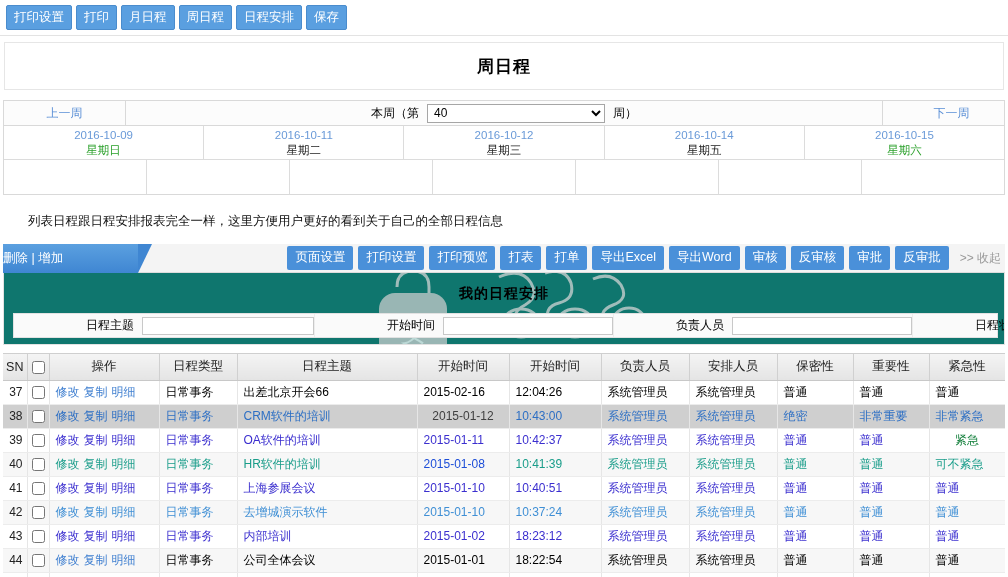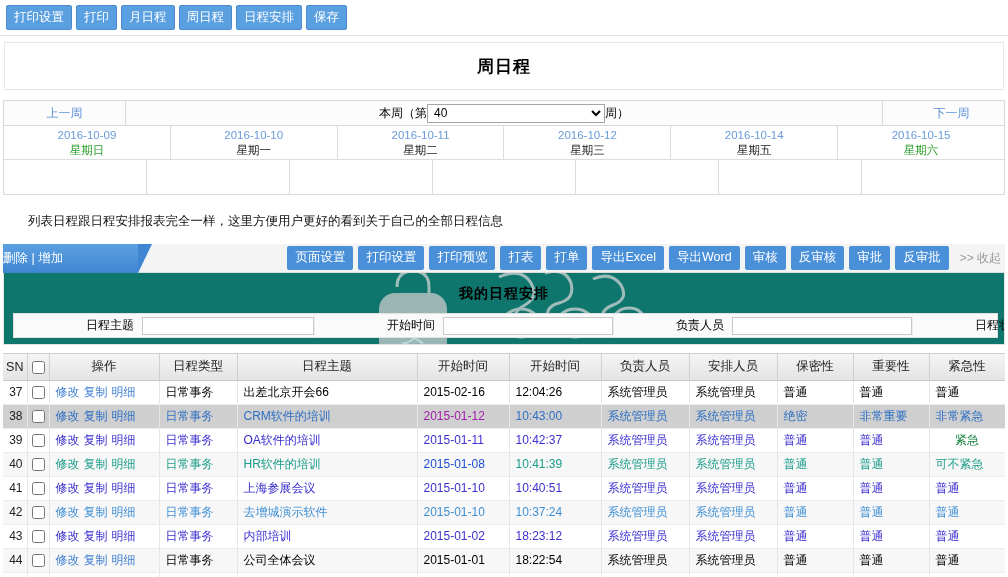--- a/index.html
+++ b/index.html
@@ -70,21 +70,21 @@
     display: flex; align-items: center; justify-content: center;
     color: #5a8fd6;
     font-size: 12px;
     cursor: pointer;
   }
   .week-prev { border-right: 1px solid #d9d9d9; }
   .week-next { border-left: 1px solid #d9d9d9; padding-left: 16px; }
   .week-center {
     flex: 1;
     display: flex; align-items: center; justify-content: center;
-    gap: 0;
+    gap: 8px;
     font-size: 12px;
   }
   .week-select {
     width: 178px;
     height: 19px;
     font-size: 12px;
     font-family: "Liberation Sans", sans-serif;
     border: 1px solid #a6a6a6;
     background: #fff;
     padding: 0 2px;
@@ -315,24 +315,20 @@
       <span>本周（第</span>
       <select class="week-select" id="weekSelect"><option value="38">38</option><option value="39">39</option><option value="40" selected="">40</option><option value="41">41</option><option value="42">42</option></select>
       <span>周）</span>
     </div>
     <div class="week-next">下一周</div>
   </div>
   <div class="day-head-row" id="dayHeadRow">
       <div class="day-head">
         <div class="day-date">2016-10-09</div>
         <div class="day-name weekend">星期日</div>
-      </div>
-      <div class="day-head">
-        <div class="day-date">2016-10-10</div>
-        <div class="day-name">星期一</div>
       </div>
       <div class="day-head">
         <div class="day-date">2016-10-11</div>
         <div class="day-name">星期二</div>
       </div>
       <div class="day-head">
         <div class="day-date">2016-10-12</div>
         <div class="day-name">星期三</div>
       </div>
       <div class="day-head">
@@ -460,21 +456,21 @@
           <td style="color: rgb(0, 0, 0);">普通</td>
           <td style="color: rgb(0, 0, 0);">普通</td>
           <td style="color: rgb(0, 0, 0);">普通</td>
         </tr>
         <tr class="sel">
           <td class="c-sn" style="color: rgb(34, 34, 34);">38</td>
           <td class="c-chk"><input type="checkbox" style=""></td>
           <td><span class="op-link" style="color: rgb(45, 111, 196);">修改</span><span class="op-link" style="color: rgb(45, 111, 196);">复制</span><span class="op-link" style="color: rgb(45, 111, 196);">明细</span></td>
           <td style="color: rgb(45, 111, 196);">日常事务</td>
           <td style="color: rgb(45, 111, 196);">CRM软件的培训</td>
-          <td style="color: #a21caf;">2015-01-12</td>
+          <td style="color: #404040; text-align: center;">2015-01-12</td>
           <td style="color: rgb(45, 111, 196);">10:43:00</td>
           <td style="color: rgb(45, 111, 196);">系统管理员</td>
           <td style="color: rgb(45, 111, 196);">系统管理员</td>
           <td style="color: rgb(45, 111, 196);">绝密</td>
           <td style="color: rgb(45, 111, 196);">非常重要</td>
           <td style="color: rgb(45, 111, 196);">非常紧急</td>
         </tr>
         <tr class="">
           <td class="c-sn" style="color: rgb(34, 34, 34);">39</td>
           <td class="c-chk"><input type="checkbox" style=""></td>

